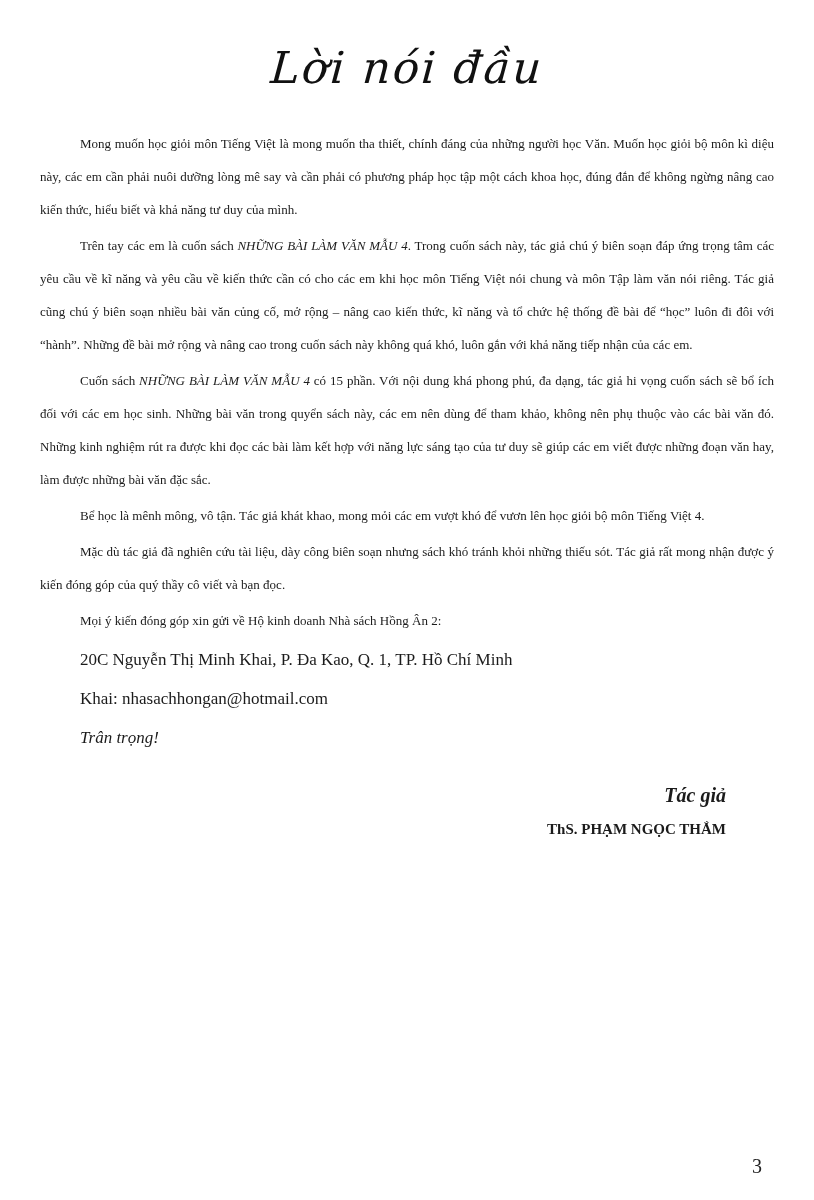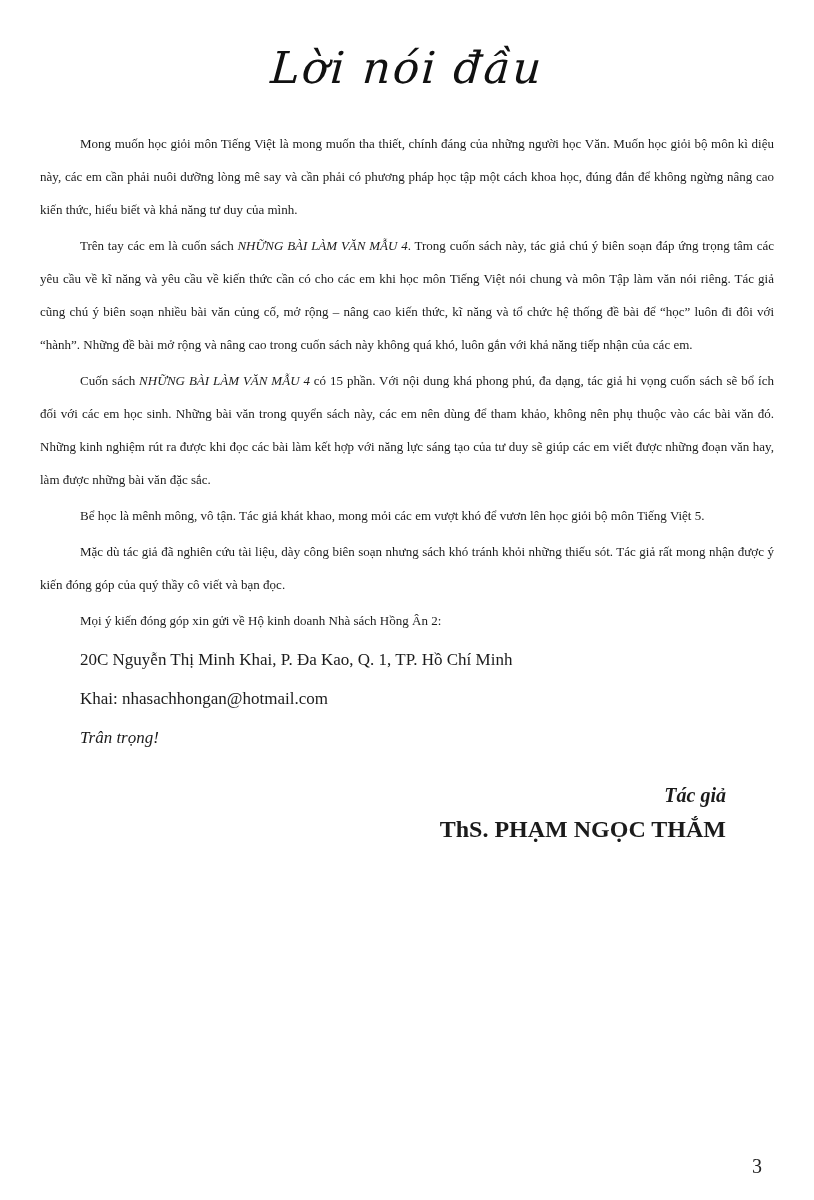--- a/index.html
+++ b/index.html
@@ -60,21 +60,21 @@
     padding-right: 48px;
     text-align: right;
   }
   .signature .author-label {
     font-size: 20px;
     line-height: 34px;
     font-weight: bold;
     font-style: italic;
   }
   .signature .author-name {
-    font-size: 24px;
+    font-size: 15px;
     line-height: 34px;
     font-weight: bold;
   }
   .page-number {
     position: absolute;
     right: 52px;
     bottom: 22px;
     font-size: 20px;
     color: #222;
   }
@@ -87,21 +87,21 @@
   <h1 class="title">Lời nói đầu</h1>
 
   <div class="body-text">
 
     <p>Mong muốn học giỏi môn Tiếng Việt là mong muốn tha thiết, chính đáng của những người học Văn. Muốn học giỏi bộ môn kì diệu này, các em cần phải nuôi dưỡng lòng mê say và cần phải có phương pháp học tập một cách khoa học, đúng đắn để không ngừng nâng cao kiến thức, hiểu biết và khả năng tư duy của mình.</p>
 
     <p><span>Trên tay các em là cuốn sách </span><span class="bi">NHỮNG BÀI LÀM VĂN MẪU 4</span><span>. Trong cuốn sách này, tác giả chú ý biên soạn đáp ứng trọng tâm các yêu cầu về kĩ năng và yêu cầu về kiến thức cần có cho các em khi học môn Tiếng Việt nói chung và môn Tập làm văn nói riêng. Tác giả cũng chú ý biên soạn nhiều bài văn củng cố, mở rộng – nâng cao kiến thức, kĩ năng và tổ chức hệ thống đề bài để “học” luôn đi đôi với “hành”. Những đề bài mở rộng và nâng cao trong cuốn sách này không quá khó, luôn gắn với khả năng tiếp nhận của các em.</span></p>
 
     <p><span>Cuốn sách </span><span class="bi">NHỮNG BÀI LÀM VĂN MẪU 4</span><span> có 15 phần. Với nội dung khá phong phú, đa dạng, tác giả hi vọng cuốn sách sẽ bổ ích đối với các em học sinh. Những bài văn trong quyển sách này, các em nên dùng để tham khảo, không nên phụ thuộc vào các bài văn đó. Những kinh nghiệm rút ra được khi đọc các bài làm kết hợp với năng lực sáng tạo của tư duy sẽ giúp các em viết được những đoạn văn hay, làm được những bài văn đặc sắc.</span></p>
 
-    <p>Bể học là mênh mông, vô tận. Tác giả khát khao, mong mỏi các em vượt khó để vươn lên học giỏi bộ môn Tiếng Việt 5.</p>
+    <p>Bể học là mênh mông, vô tận. Tác giả khát khao, mong mỏi các em vượt khó để vươn lên học giỏi bộ môn Tiếng Việt 4.</p>
 
     <p>Mặc dù tác giả đã nghiên cứu tài liệu, dày công biên soạn nhưng sách khó tránh khỏi những thiếu sót. Tác giả rất mong nhận được ý kiến đóng góp của quý thầy cô viết và bạn đọc.</p>
 
     <p>Mọi ý kiến đóng góp xin gửi về Hộ kinh doanh Nhà sách Hồng Ân 2:</p>
 
     <div class="contact-line">20C Nguyễn Thị Minh Khai, P. Đa Kao, Q. 1, TP. Hồ Chí Minh</div>
 
     <div class="contact-line">Khai: nhasachhongan@hotmail.com</div>
 
     <div class="contact-line closing">Trân trọng!</div>

